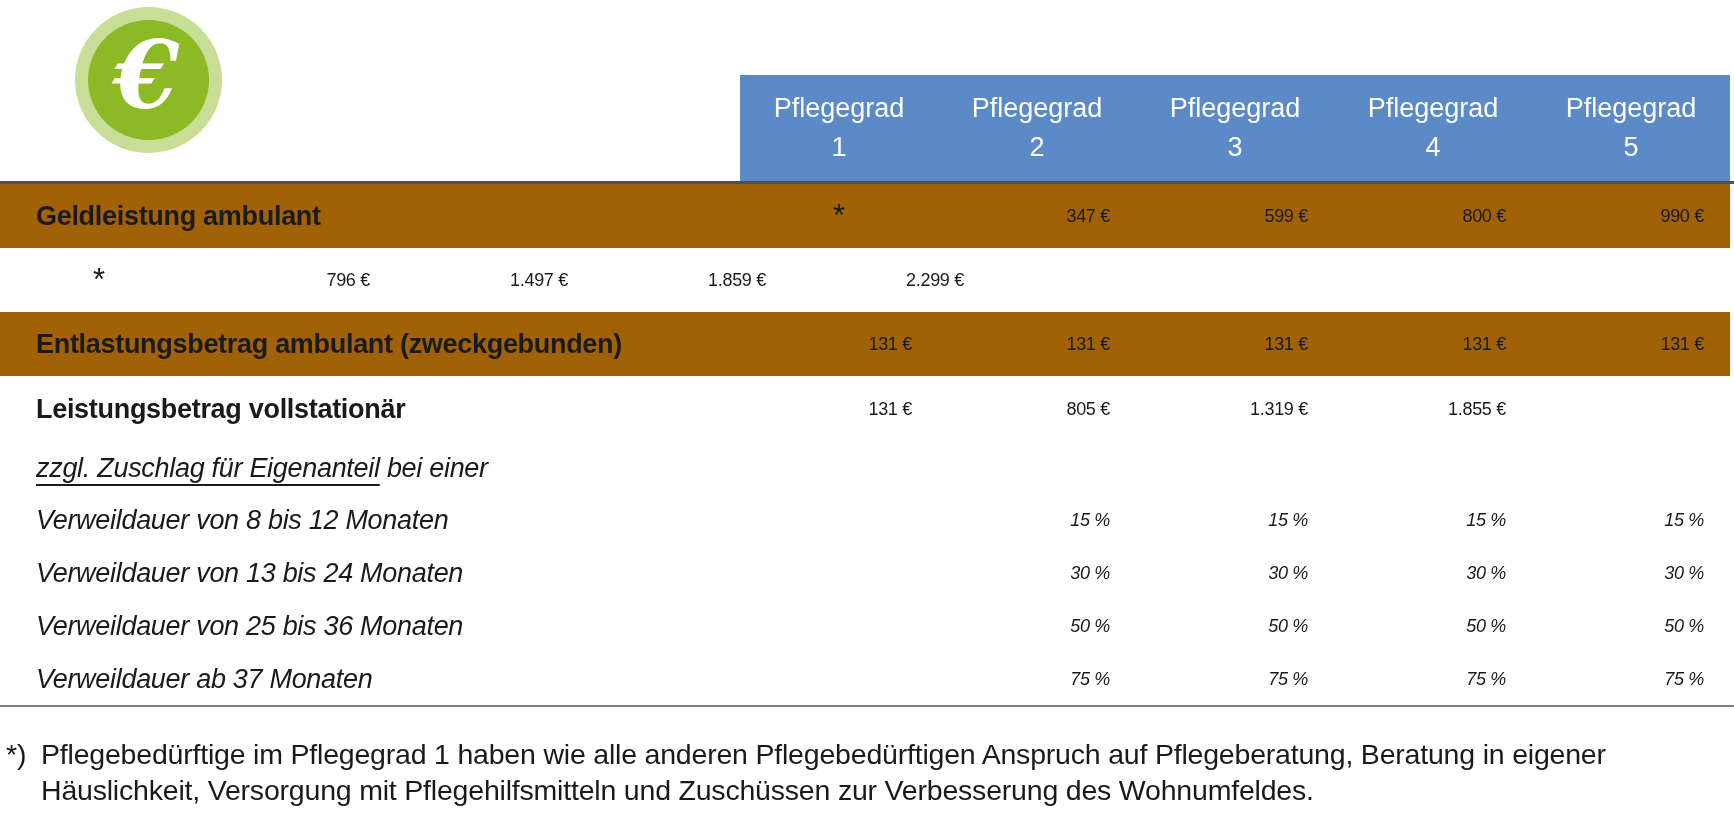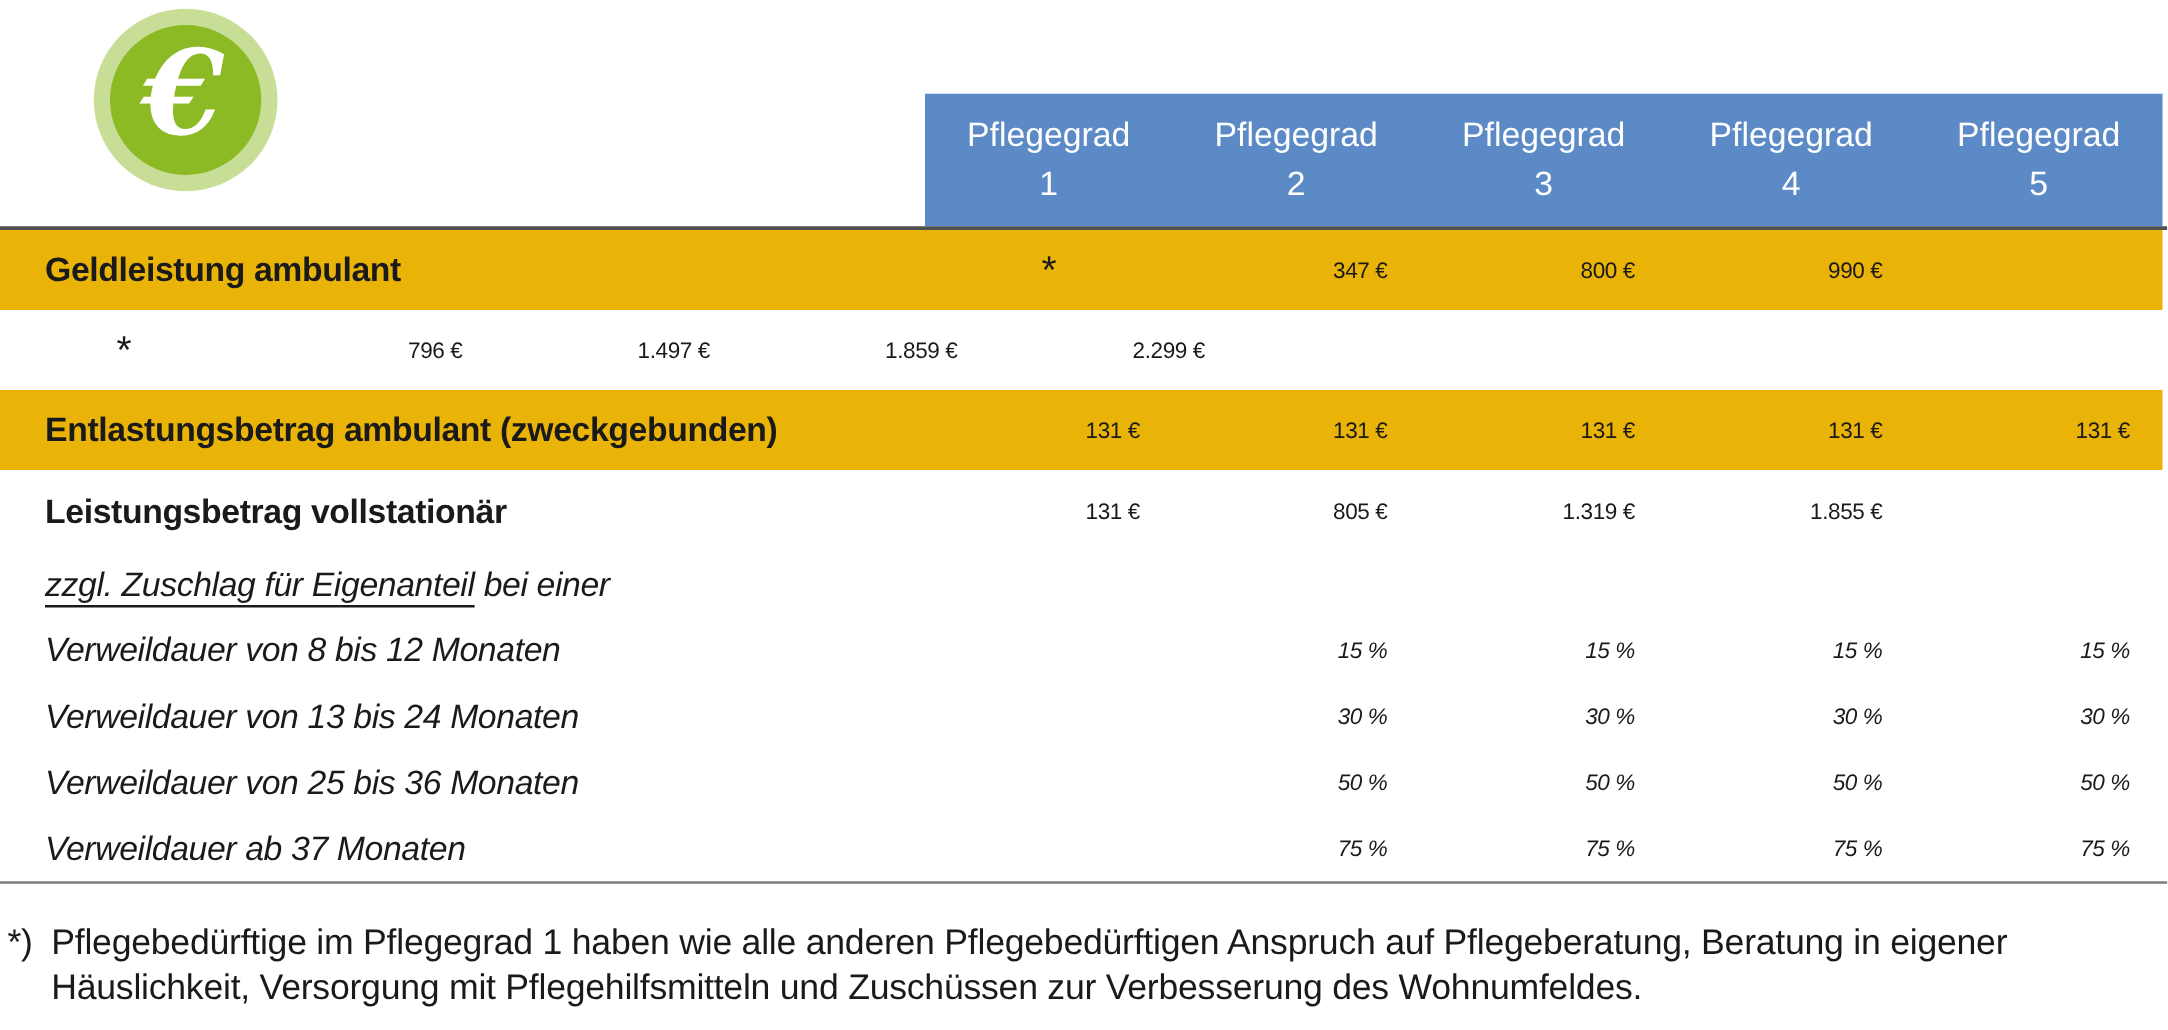--- a/index.html
+++ b/index.html
@@ -33,21 +33,21 @@
     justify-content:center; gap:12px; color:#ffffff; font-size:27px;
   }
   .col-header .l1, .col-header .l2 { line-height:1; }
 
   
   .table-body {
     position:absolute; left:0; top:181px; width:1734px;
     border-top:3px solid #4f4f4f;
   }
   .trow { display:flex; align-items:center; width:1730px; height:64px; }
-  .trow.hl { background:#eab308; }
+  .trow.hl { background:#a16207; }
   .tlabel {
     width:740px; box-sizing:border-box; padding-left:36px;
     font-weight:bold; font-size:27px; letter-spacing:-0.3px;
   }
   .tcell {
     width:198px; box-sizing:border-box; text-align:right; padding-right:26px;
     font-size:18px; letter-spacing:-0.3px;
   }
   .tcell.center { text-align:center; padding-right:0; font-size:31px; }
   .trow.sub { height:52px; }
@@ -100,20 +100,21 @@
       <span class="l2">5</span>
     </div>
   </div>
 
   <div class="table-body">
 
     <div class="trow hl">
       <div class="tlabel">Geldleistung ambulant</div>
       <div class="tcell center">*</div>
       <div class="tcell">347 €</div>
+      <div class="tcell">599 €</div>
       <div class="tcell">800 €</div>
       <div class="tcell">990 €</div>
     </div>
 
     <div class="trow">
       <div class="tcell center">*</div>
       <div class="tcell">796 €</div>
       <div class="tcell">1.497 €</div>
       <div class="tcell">1.859 €</div>
       <div class="tcell">2.299 €</div>

